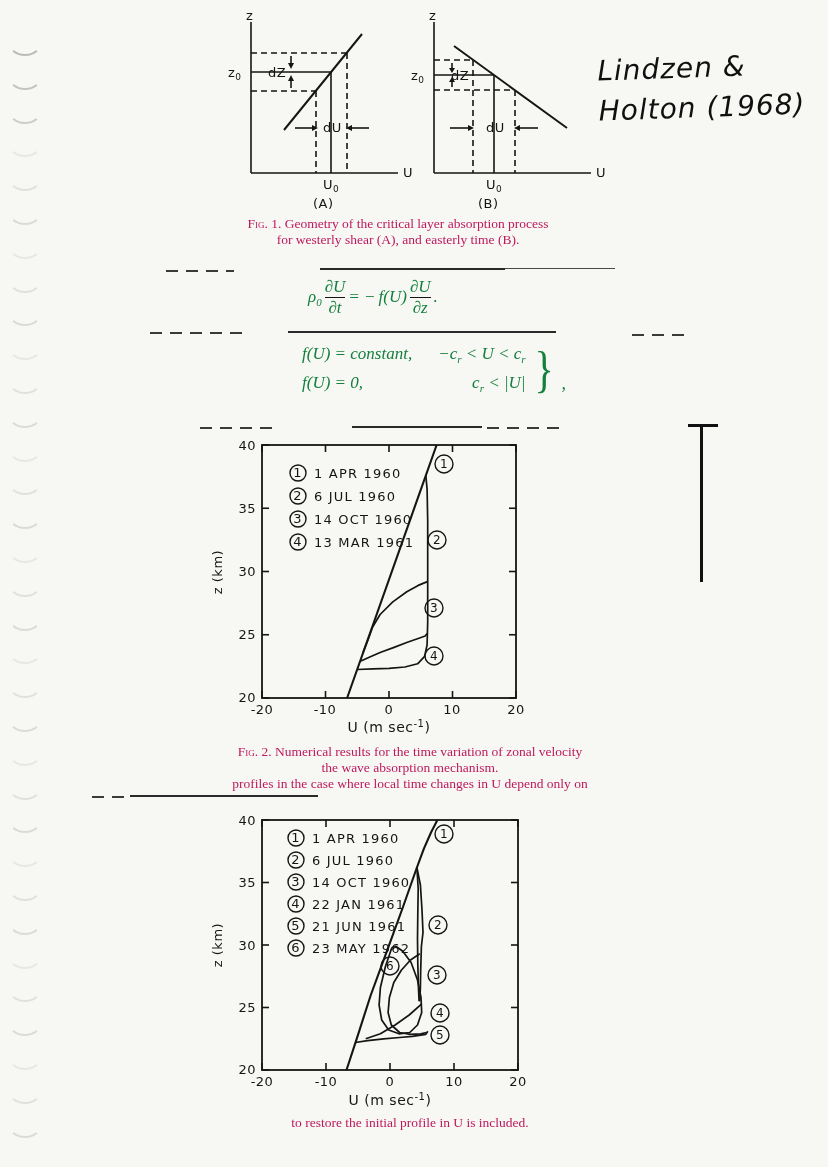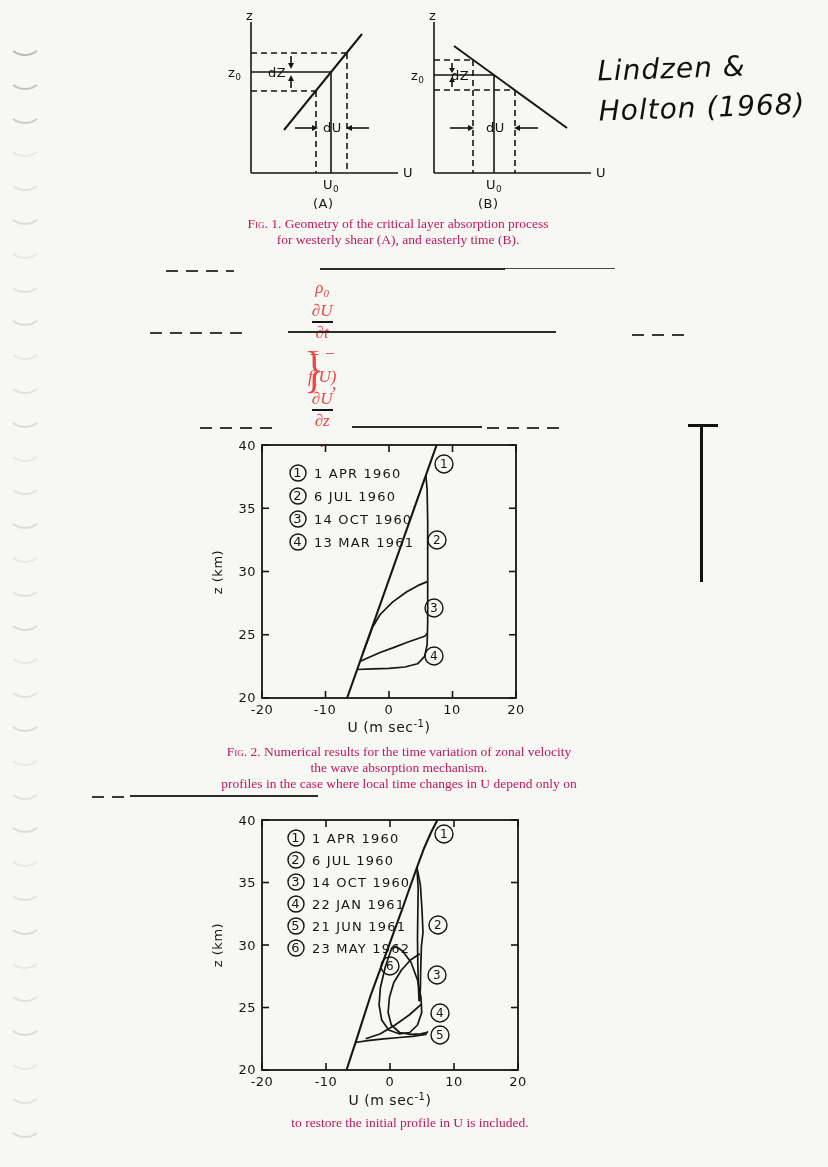--- a/index.html
+++ b/index.html
@@ -15,21 +15,21 @@
   .tline-v{position:absolute;width:3px;background:#111;}
   .tline-h{position:absolute;height:3px;background:#111;}
   
   .handnote{position:absolute;left:598px;top:48px;font-family:"DejaVu Sans",sans-serif;
             font-style:italic;font-size:28px;line-height:40px;color:#101010;
             transform:rotate(-2deg);letter-spacing:1px;white-space:nowrap;}
   
   .cap{position:absolute;text-align:center;font-size:13.5px;line-height:16px;color:#be185d;}
   .cap .sc{font-variant:small-caps;}
   
-  .eq{position:absolute;font-style:italic;font-size:17px;color:#ef4444;flex-direction:column;}
+  .eq{position:absolute;font-style:italic;font-size:17px;color:#15803d;}
   .eq1{display:flex;align-items:center;gap:3px;}
   .frac{display:inline-flex;flex-direction:column;align-items:center;line-height:1.05;}
   .frac .bar{height:1.3px;background:#141414;align-self:stretch;margin:1px 0;}
   .eq2wrap{display:flex;align-items:center;gap:6px;}
   .eq2rows{display:grid;grid-template-columns:auto auto;column-gap:26px;row-gap:7px;}
   .eq2rows .rhs{text-align:right;}
   .brace{font-size:50px;font-style:normal;font-weight:400;line-height:1;transform:scaleX(.8);}
   .eqcomma{font-size:18px;align-self:flex-end;}
   sub.s{font-size:11px;}
   
@@ -171,20 +171,26 @@
       </span>
     <span>.</span>
   </div>
 
   <div class="rule dash" style="left:150px;top:332px;width:96px;"></div>
   <div class="rule" style="left:288px;top:331px;width:268px;"></div>
   <div class="rule dash" style="left:632px;top:334px;width:58px;"></div>
 
   <div class="eq" style="left:302px;top:344px;">
     <div class="eq2wrap">
+      <div class="eq2rows">
+        <span>f(U) = constant,</span>
+        <span class="rhs"><span>−c</span><sub class="s">r</sub><span> &lt; U &lt; c</span><sub class="s">r</sub></span>
+        <span>f(U) = 0,</span>
+        <span class="rhs"><span>c</span><sub class="s">r</sub><span> &lt; |U|</span></span>
+      </div>
       <span class="brace">}</span>
       <span class="eqcomma">,</span>
     </div>
   </div>
 
   <div class="rule dash" style="left:200px;top:427px;width:80px;"></div>
   <div class="rule" style="left:352px;top:426px;width:130px;"></div>
   <div class="rule dash" style="left:487px;top:427px;width:72px;"></div>
   <div class="tline-h" style="left:688px;top:424px;width:30px;"></div>
   <div class="tline-v" style="left:700px;top:424px;height:158px;"></div>
@@ -270,21 +276,21 @@
           <circle cx="246" cy="172" r="9" fill="none" stroke="#151515" stroke-width="1.4"></circle>
           <text x="246" y="176" text-anchor="middle">3</text>
         </g>
       <g>
           <circle cx="246" cy="220" r="9" fill="none" stroke="#151515" stroke-width="1.4"></circle>
           <text x="246" y="224" text-anchor="middle">4</text>
         </g>
     </g>
   </svg>
 
-  <div class="cap" style="left:153px;top:744px;width:492px;">
+  <div class="cap" style="left:164px;top:744px;width:492px;">
     <div><span class="sc">Fig. 2.</span><span> Numerical results for the time variation of zonal velocity</span></div>
     <div>the wave absorption mechanism.</div>
     <div>profiles in the case where local time changes in U depend only on</div>
   </div>
 
   <div class="rule dash" style="left:92px;top:796px;width:34px;"></div>
   <div class="rule" style="left:130px;top:795px;width:188px;"></div>
 
   <svg style="left:188px;top:808px" width="356" height="312" viewBox="0 0 356 312">
     <rect x="74" y="12" width="256" height="250" fill="none" stroke="#151515" stroke-width="1.8"></rect>

